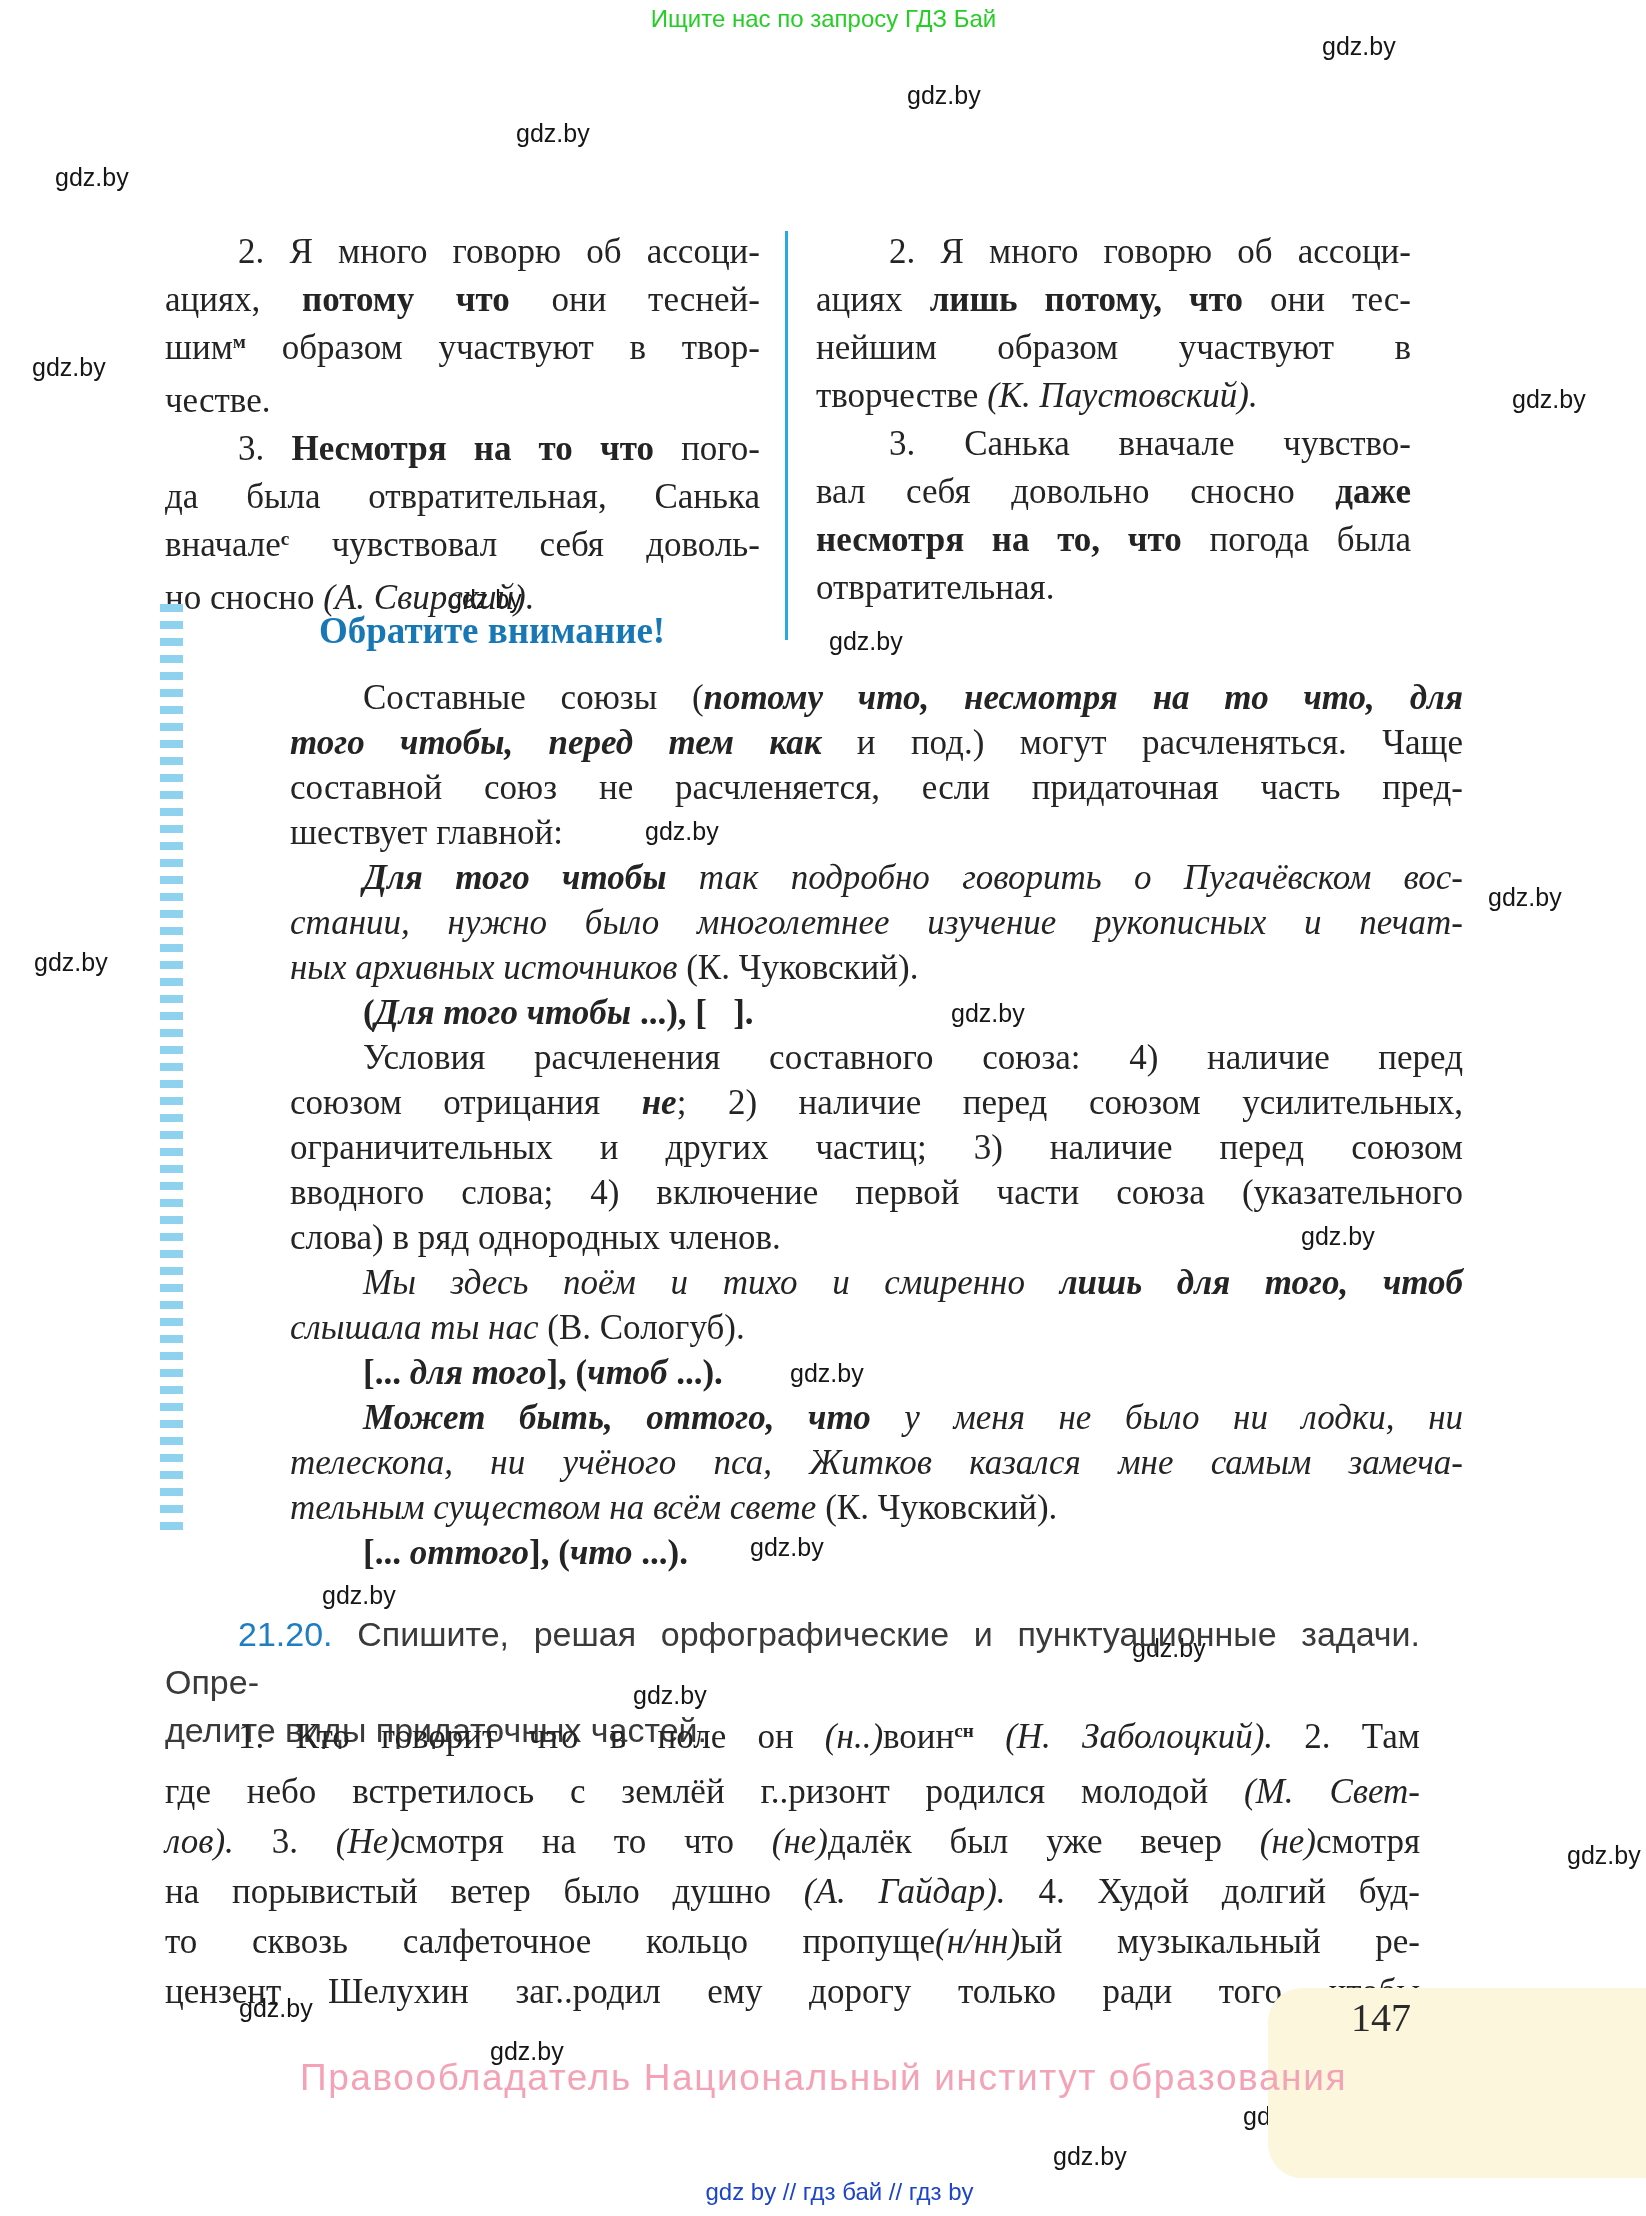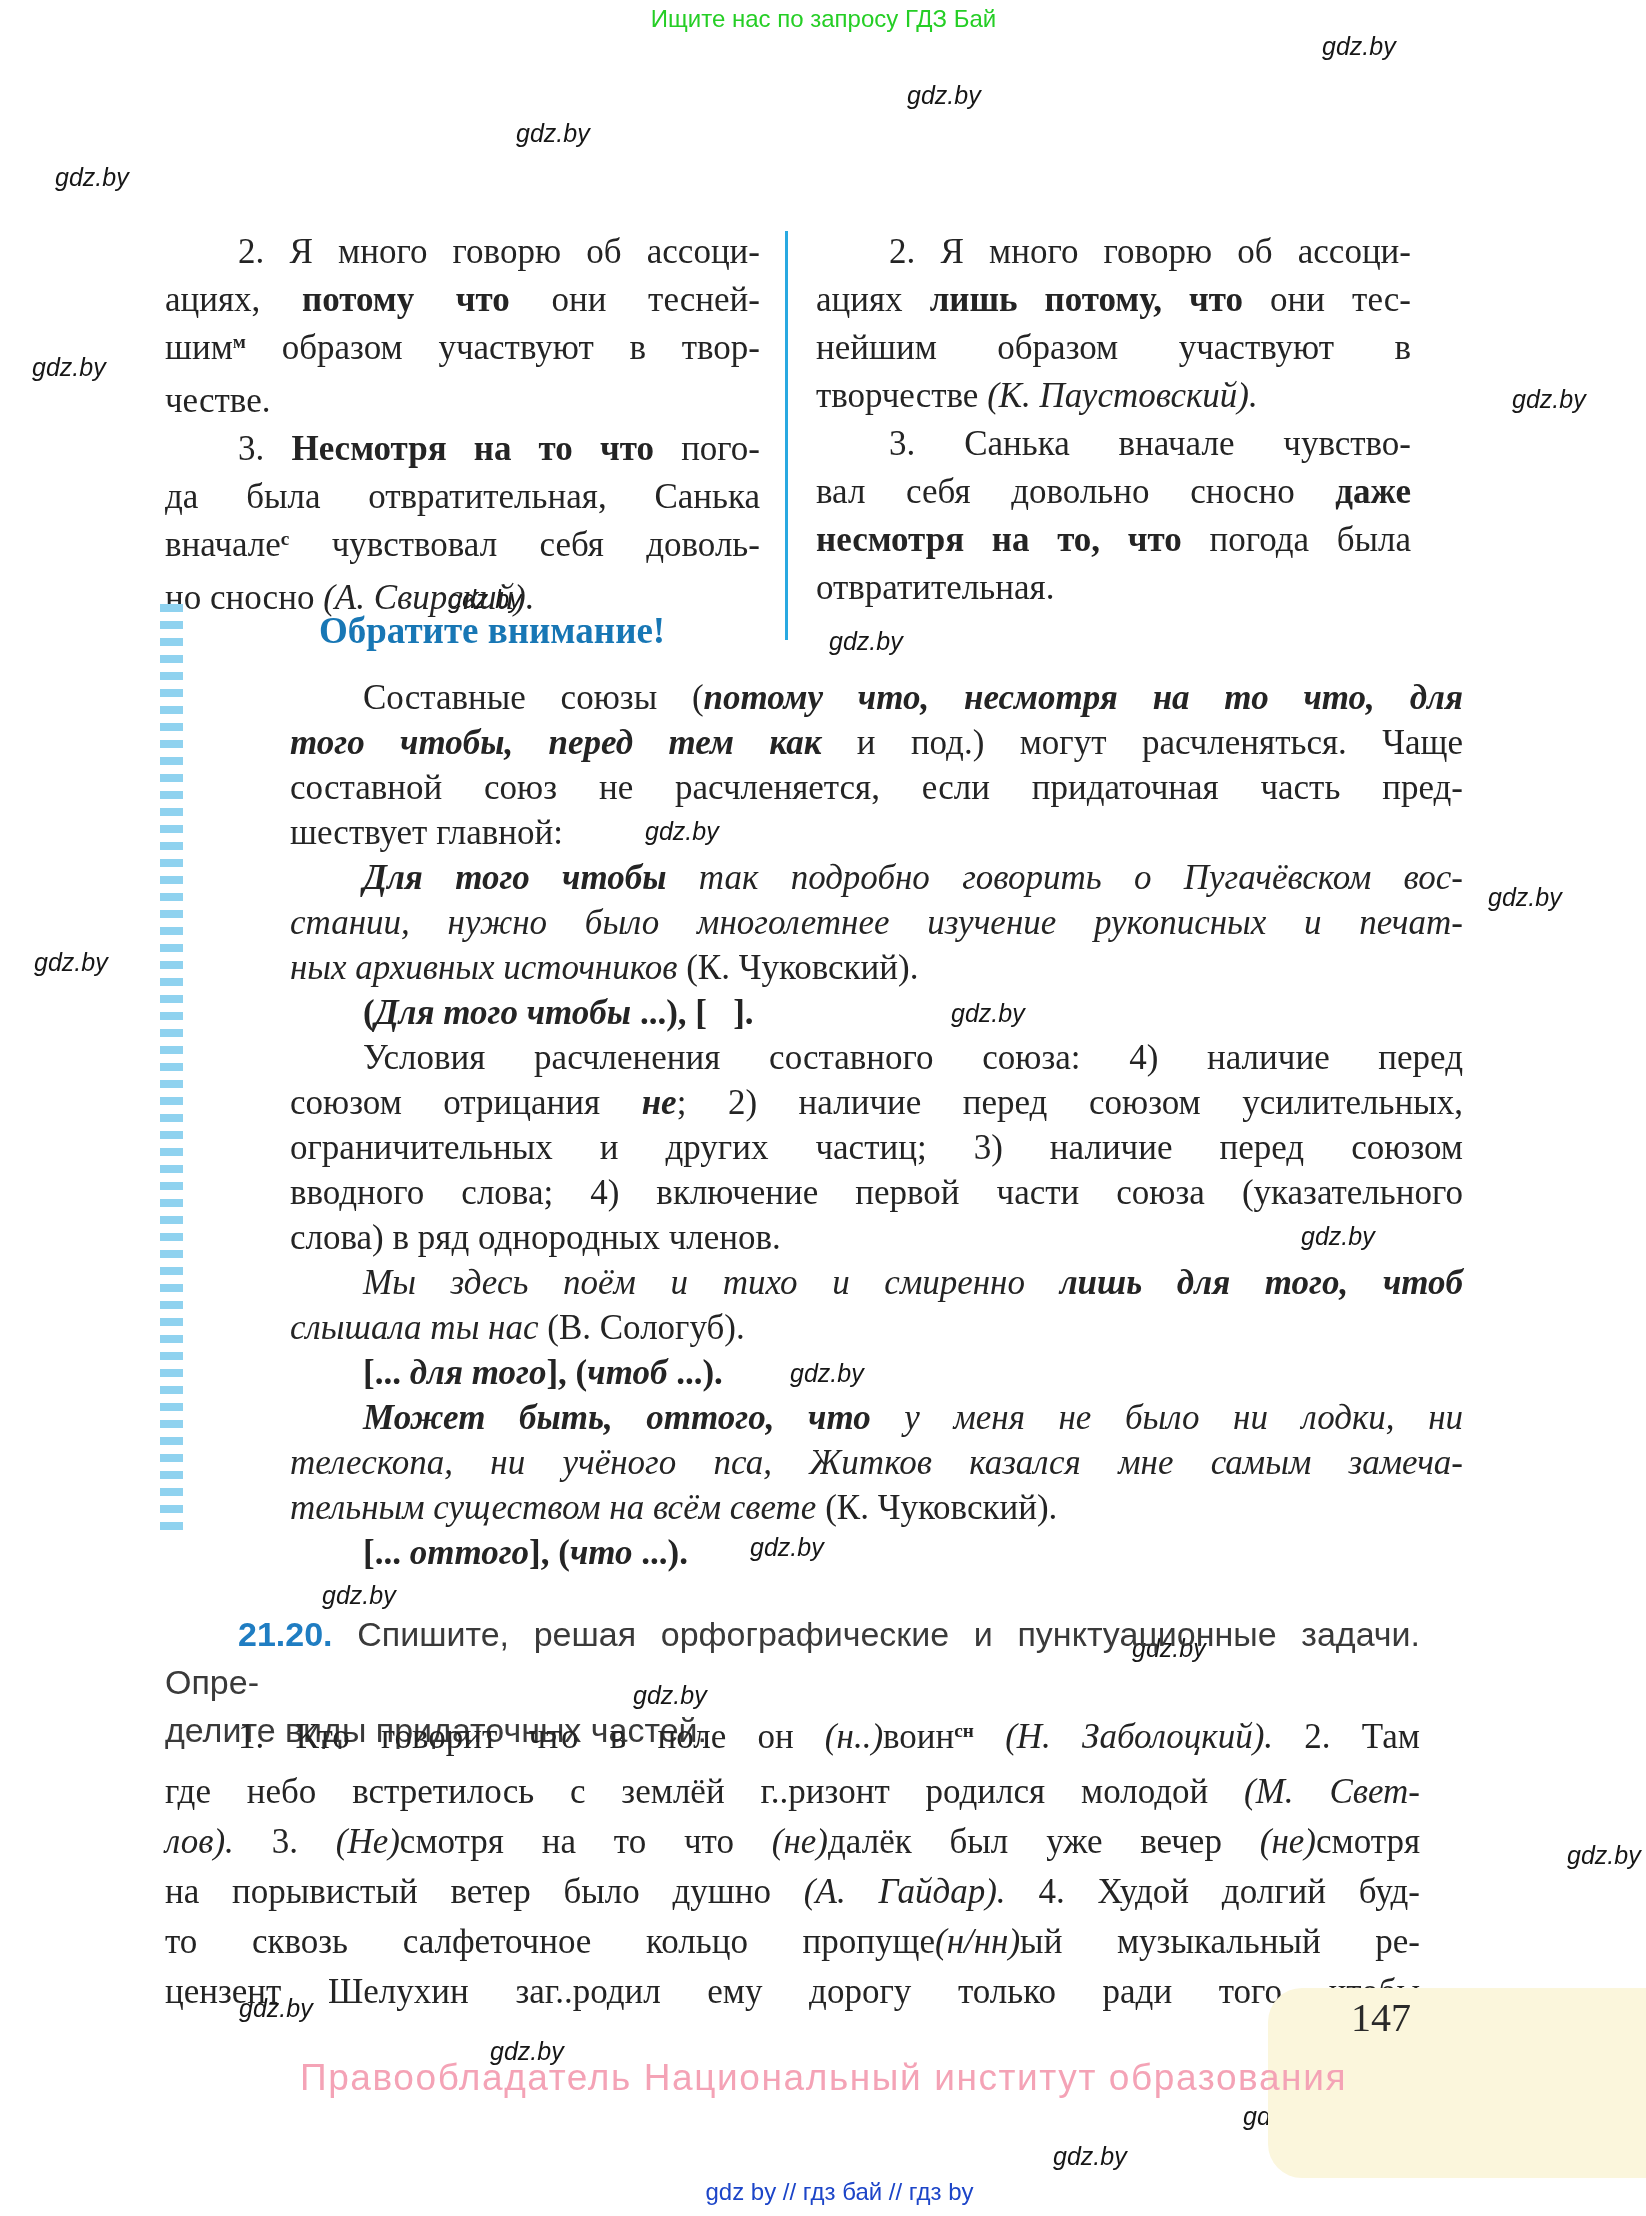--- a/index.html
+++ b/index.html
@@ -16,21 +16,21 @@
   .top-banner{
     position:absolute; left:0; top:4.8px; width:100%;
     text-align:center;
     font-family:"Liberation Sans", sans-serif;
     font-size:24px; color:var(--green,#25ce25);
   }
   
   .wm{
     position:absolute;
     font-family:"Liberation Sans", sans-serif;
-    font-size:25px; color:#161616; white-space:nowrap;font-style:italic;
+    font-size:25px; color:#161616; white-space:nowrap;
   }
   
   .col{
     position:absolute; width:595px;
     font-size:35px; line-height:48px;
   }
   .col-left{left:165px; top:228px;}
   .col-right{left:816px; top:228px;}
   .divider{
     position:absolute; left:785px; top:231px;
@@ -65,21 +65,21 @@
     font-size:35px; line-height:50px;
   }
   
   .jline{ text-align:justify; text-align-last:justify; }
   .jline.end{ text-align:left; text-align-last:left; }
   .jline.ind{ text-indent:73px; }
   .b{ font-weight:bold; }
   .i{ font-style:italic; }
   .bi{ font-weight:bold; font-style:italic; }
   .sup{ font-size:0.55em; font-weight:bold; position:relative; top:-0.55em; }
-  .num{ color:var(--blue-num,#1f7dc2); font-weight:bold;margin-top:28px; }
+  .num{ color:var(--blue-num,#1f7dc2); font-weight:normal;margin-top:28px; }
   
   .yellow-panel{
     position:absolute; left:1268px; top:1988px;
     width:379px; height:190px;
     background:var(--cream,#fbf6dc);
     border-radius:34px 0 0 34px;
   }
   .page-num{
     position:absolute; left:1351px; top:1994px;
     font-size:40px; color:#2a2a2a;

